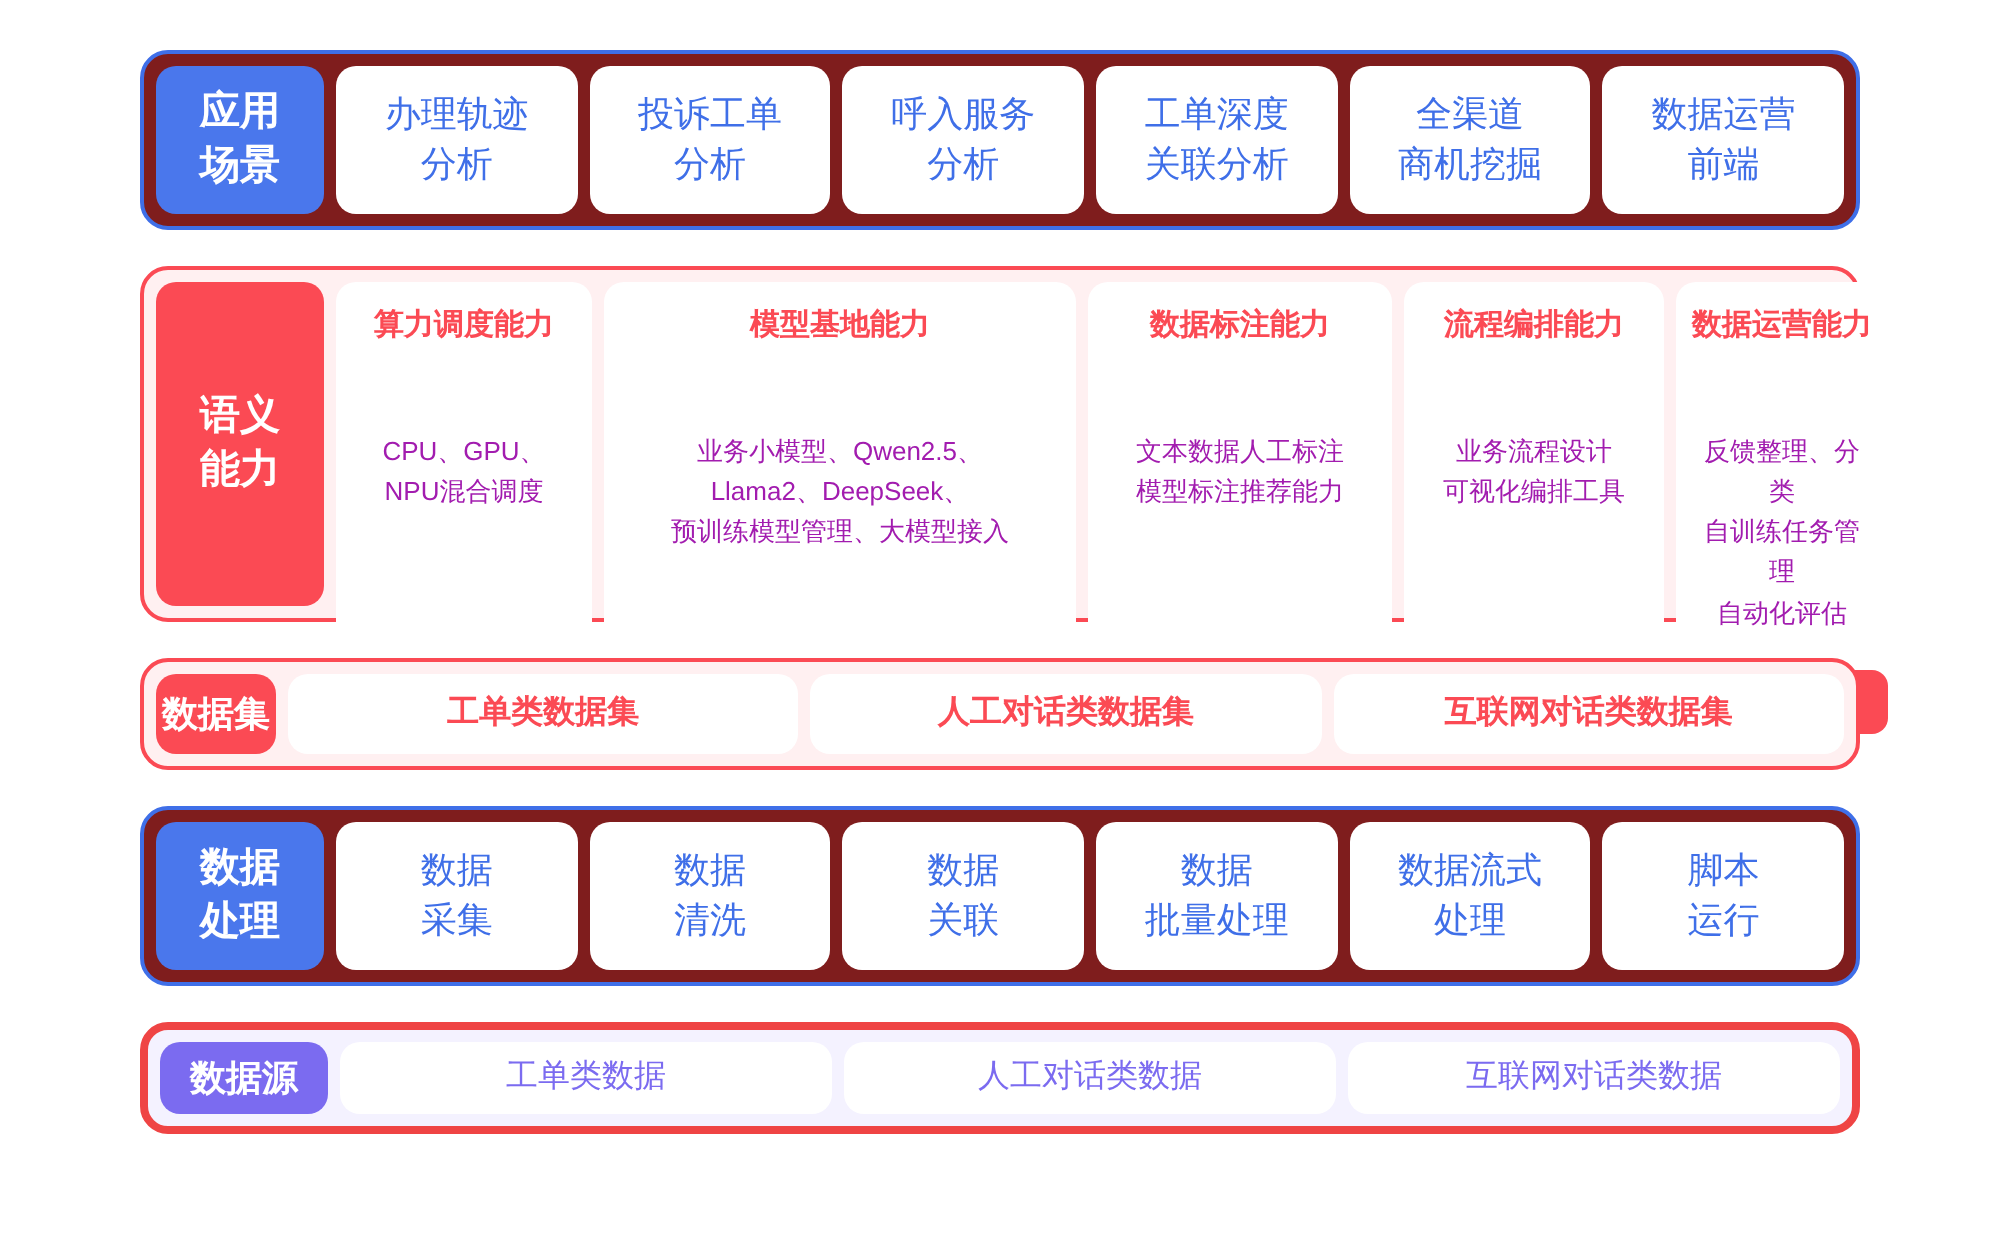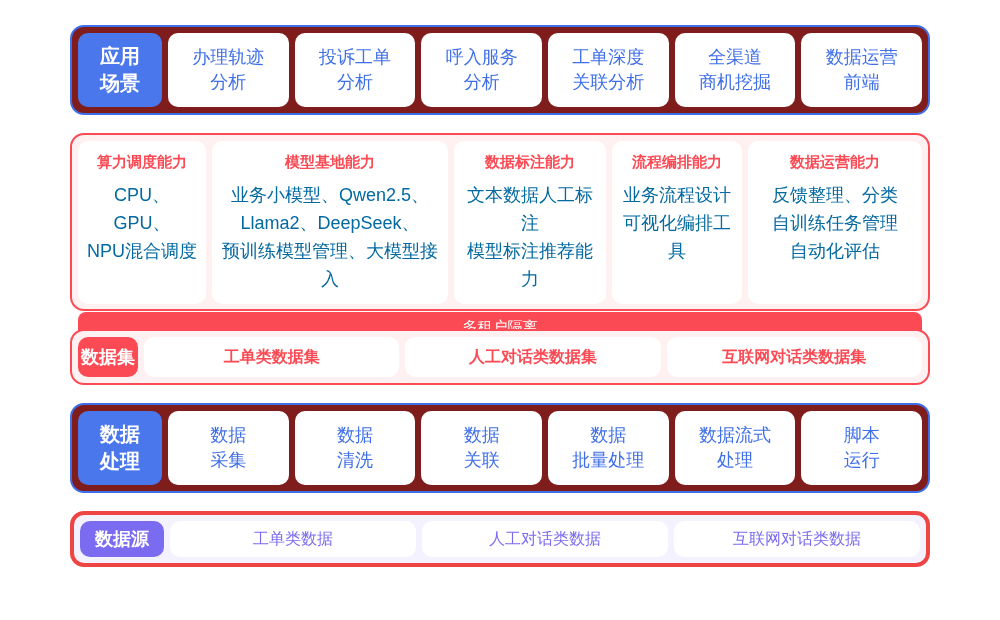--- a/index.html
+++ b/index.html
@@ -99,24 +99,25 @@
     text-align: center;
   }
   .sem-card .sem-title {
     color: #fb4a54;
     font-size: 15px;
     font-weight: 700;
     margin-bottom: 10px;
     white-space: nowrap;
   }
   .sem-card .sem-body {
-    color: #0369a1;
-    font-size: 18px;
+    color: #a21caf;
+    font-size: 13px;
     line-height: 1.55;
     white-space: pre-line;
+    margin-top: 34px;
   }
   .sem-card.w1 { flex: 0 0 128px; }
   .sem-card.w2 { flex: 0 0 236px; }
   .sem-card.w3 { flex: 0 0 152px; }
   .sem-card.w4 { flex: 0 0 130px; }
   .sem-card.w5 { flex: 1 1 auto; }
 
   .tenant-bar {
     flex: 0 0 32px;
     background: #fb4a54;
@@ -175,20 +176,22 @@
 分析</div>
     <div class="card">工单深度
 关联分析</div>
     <div class="card">全渠道
 商机挖掘</div>
     <div class="card">数据运营
 前端</div>
   </div>
 
   <div class="row red" id="row-semantic">
+    <div class="badge red">语义
+能力</div>
 
     <div class="sem-right">
       <div class="sem-cards">
 
         <div class="sem-card w1">
           <div class="sem-title">算力调度能力</div>
           <div class="sem-body">CPU、GPU、
 NPU混合调度</div>
         </div>
 

